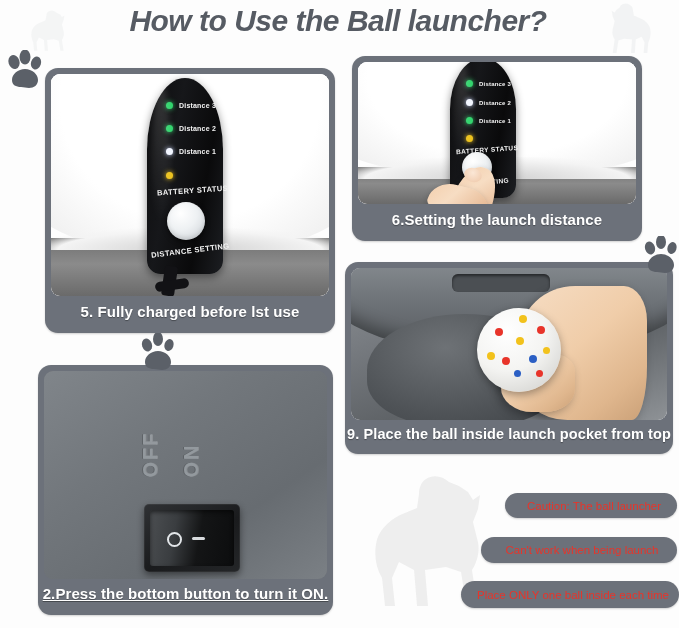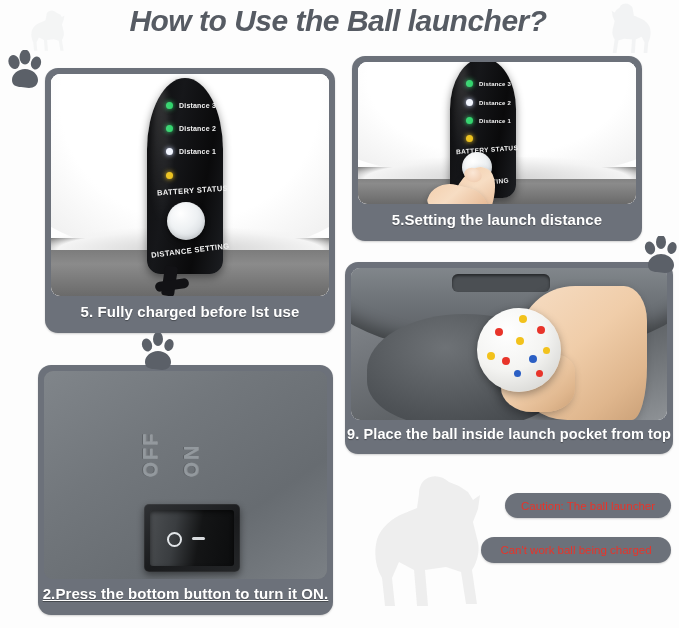--- a/index.html
+++ b/index.html
@@ -205,21 +205,21 @@
   
   .pill{
     position:absolute;
     background:#6c717a;
     border-radius:20px;
     color:#e8342a;
     font-size:11.5px;
     text-align:center;
     white-space:nowrap;
     box-shadow:0 1px 2px rgba(0,0,0,.18);
-    display:flex;align-items:center;justify-content:center;
+    display:flex;align-items:center;justify-content:center;padding-left:6px;
   }
   #pill1{left:505px;top:493px;width:166px;height:25px;}
   #pill2{left:481px;top:537px;width:190px;height:26px;}
   #pill3{left:461px;top:581px;width:212px;height:27px;}
 
   
   .paw{position:absolute;}
   .paw svg{display:block;}
   #paw1{left:6px;top:50px;width:38px;height:42px;}
   #paw2{left:139px;top:333px;width:38px;height:40px;}
@@ -305,21 +305,21 @@
         </div>
         <div class="pod-text" style="left:6px;top:88px;font-size:6.5px;transform:rotate(-4deg);">BATTERY STATUS</div>
         <div class="pod-text" style="left:28px;top:120px;font-size:6.5px;transform:rotate(-6deg);">SETTING</div>
       </div>
 
       <div class="pod-knob" style="position:absolute;left:104px;top:90px;width:30px;height:30px;"></div>
       <div class="finger" style="left:96px;top:104px;width:40px;height:62px;"></div>
       <div class="fingernail" style="left:106px;top:106px;width:18px;height:14px;transform:rotate(20deg);"></div>
       <div class="finger" style="left:70px;top:124px;width:62px;height:30px;transform:rotate(14deg);border-radius:40% 40% 30% 30% / 70% 70% 30% 30%;"></div>
     </div>
-    <div class="panel-caption">5.Setting the launch distance</div>
+    <div class="panel-caption">6.Setting the launch distance</div>
   </div>
 
   <div class="panel" id="panel4">
     <div class="panel-photo">
       <div class="bucket">
         <div class="rim"></div>
         <div class="slot"></div>
         <div class="inner"></div>
       </div>
 
@@ -358,21 +358,22 @@
     <div class="panel-caption">2.Press the bottom button to turn it ON.</div>
   </div>
 
   <div class="bigdog">
     <svg viewBox="0 0 130 152" width="130" height="152" aria-hidden="true">
       <path fill="#ededed" d="M97 16c-6-6-16-8-23-3-5 3-7 9-7 15l-2 14-17 7c-12 6-22 16-24 29-2 12 0 24 6 34l3 28h10l-3-28 7-16 15 8 3 36h11l-3-36 21-3 15 5 5 32h11l-5-34c5-8 8-18 6-28l-5-20 5-13 2-14-7 5-5-8-9-6z"></path>
     </svg>
   </div>
 
   <div class="pill" id="pill1">Caution: The ball launcher</div>
-  <div class="pill" id="pill2">Can't work ball being charged</div>
+  <div class="pill" id="pill2">Can't work when being launch</div>
+  <div class="pill" id="pill3">Place ONLY one ball inside each time</div>
 
   <div class="paw" id="paw1">
     <svg viewBox="0 0 38 42" width="38" height="42" aria-hidden="true">
       <g fill="#5b6068">
         <ellipse cx="8" cy="12" rx="5.5" ry="7" transform="rotate(-18 8 12)"></ellipse>
         <ellipse cx="19" cy="7" rx="5.5" ry="7.5"></ellipse>
         <ellipse cx="30" cy="13" rx="5" ry="6.5" transform="rotate(18 30 13)"></ellipse>
         <path d="M19 19c7 0 13 5 13 11 0 5-4 8-9 8-3 0-5-1-8-1-5 0-9-2-9-7 0-6 6-11 13-11z"></path>
       </g>
     </svg>

